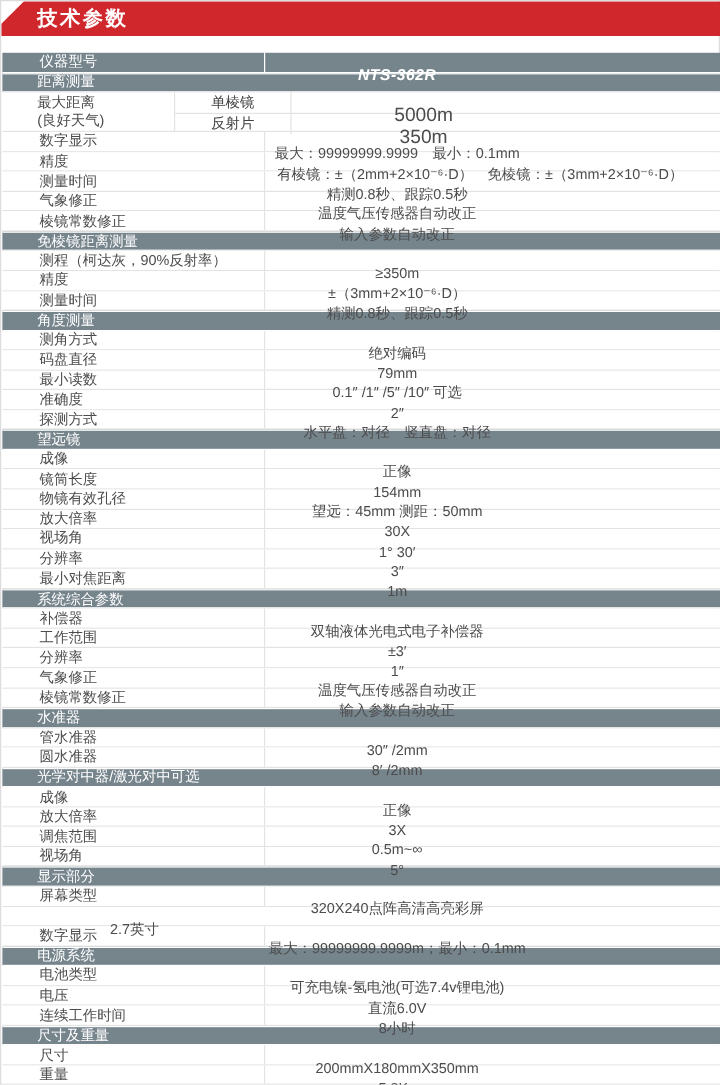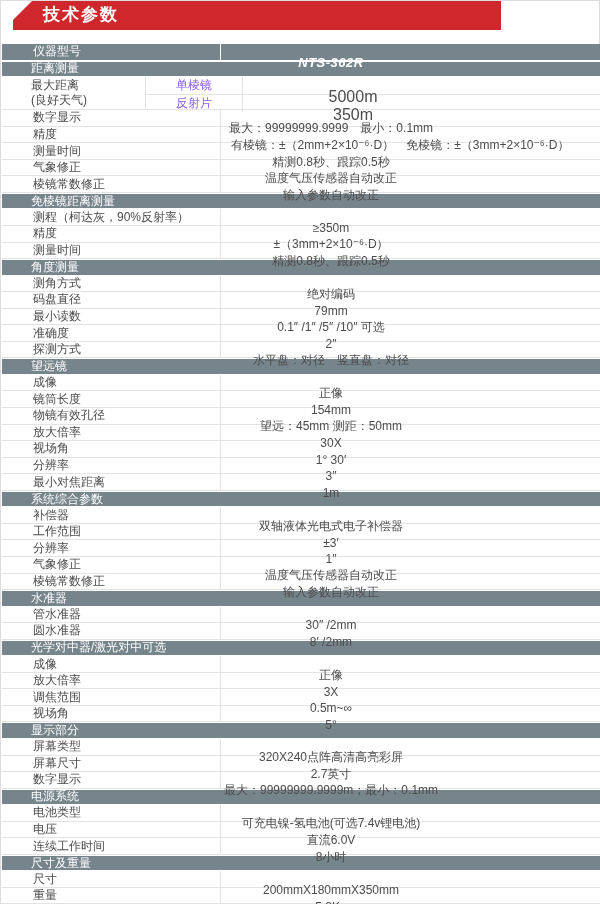--- a/index.html
+++ b/index.html
@@ -9,24 +9,23 @@
     font-family:"Liberation Sans","DejaVu Sans",sans-serif;
     position:relative;overflow:hidden;
   }
   *{box-sizing:border-box;}
   .page{
     position:absolute;inset:0;
     border:1px solid #dcdcdc;
   }
   
   .banner{
-    position:absolute;top:0;left:12px;width:488px;height:29px;
+    position:absolute;top:0;left:0;width:600px;height:29px;
     background:var(--accent,#d0272c);
     clip-path:polygon(19px 0,600px 0,600px 29px,0 29px,0 19px);
-    font-family:Liberation Mono, monospace;
   }
   .banner-title{
     display:block;margin-left:30px;line-height:30px;
     font-size:17px;font-weight:bold;color:#fff;letter-spacing:2px;
   }
   
   .spec-table{
     position:absolute;top:43px;left:1px;width:598px;
   }
   .tr{
@@ -84,21 +83,21 @@
     border-right:1px solid #e3e3e3;
     display:flex;flex-direction:column;justify-content:center;
     font-size:12px;color:#4c4c4c;line-height:1.25;white-space:nowrap;
   }
   .g-sub{flex:1;display:flex;flex-direction:column;}
   .s-row{flex:1;display:flex;}
   .s-row + .s-row{border-top:1px solid #e3e3e3;}
   .s-label{
     width:97px;border-right:1px solid #e3e3e3;
     display:flex;align-items:center;justify-content:center;
-    font-size:12px;color:#8b5cf6;white-space:nowrap;
+    font-size:12px;color:#404040;white-space:nowrap;
   }
   .s-value{flex:1;position:relative;font-size:16px;color:#4c4c4c;text-decoration:underline;}
 </style>
 </head>
 <body style="--accent: #d0272c; --slate: #76848c;">
 
 <div class="page">
   <div class="banner">
     <span class="banner-title">技术参数</span>
   </div>
@@ -339,21 +338,20 @@
       <div class="tr section">
         <div class="section-title">显示部分</div>
       </div>
       <div class="tr">
         <div class="td-label">屏幕类型</div>
         <div class="td-value">
           <div class="vbox">320X240点阵高清高亮彩屏</div>
         </div>
       </div>
       <div class="tr">
-        <div class="td-label">屏幕尺寸</div>
         <div class="td-value">
           <div class="vbox">2.7英寸</div>
         </div>
       </div>
       <div class="tr">
         <div class="td-label">数字显示</div>
         <div class="td-value">
           <div class="vbox">最大：99999999.9999m；最小：0.1mm</div>
         </div>
       </div>

